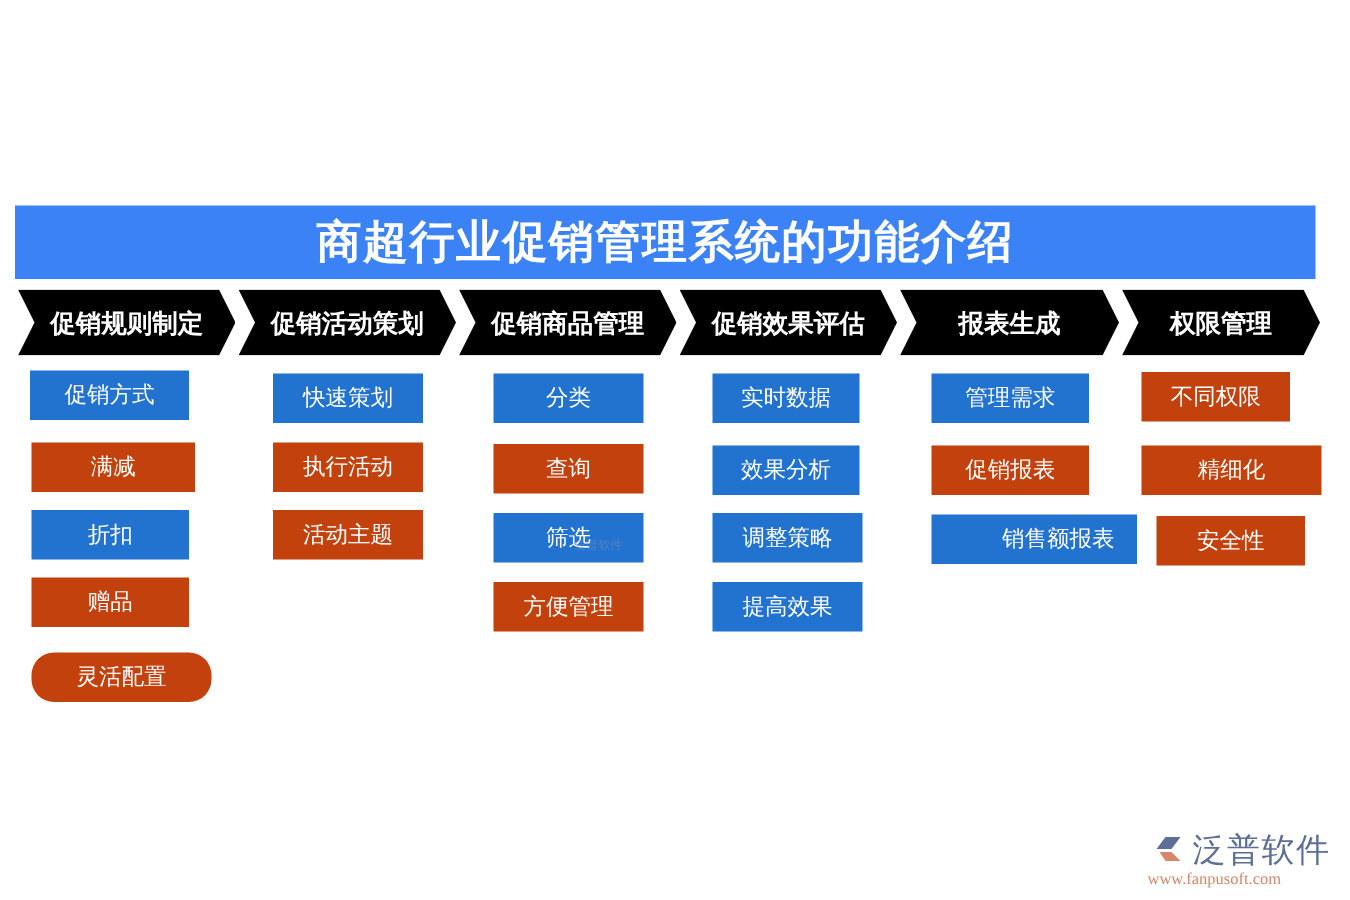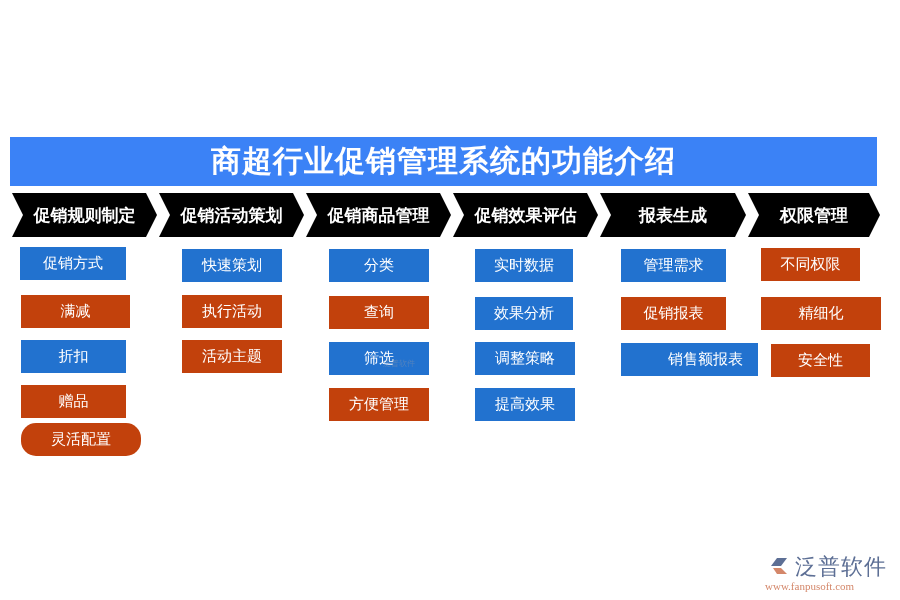--- a/index.html
+++ b/index.html
@@ -55,21 +55,21 @@
 <div class="chevron" style="left:159px;width:145px;">促销活动策划</div>
 <div class="chevron" style="left:306px;width:145px;">促销商品管理</div>
 <div class="chevron" style="left:453px;width:145px;">促销效果评估</div>
 <div class="chevron" style="left:600px;width:146px;">报表生成</div>
 <div class="chevron" style="left:748px;width:132px;">权限管理</div>
 
 <div class="box blue" style="left:20px;top:247px;width:106px;">促销方式</div>
 <div class="box teal" style="left:21px;top:295px;width:109px;">满减</div>
 <div class="box blue" style="left:21px;top:340px;width:105px;">折扣</div>
 <div class="box teal" style="left:21px;top:385px;width:105px;">赠品</div>
-<div class="box teal" style="left:21px;top:423px;width:120px;border-radius:15px;">灵活配置</div>
+<div class="box teal" style="left:21px;top:435px;width:120px;border-radius:15px;">灵活配置</div>
 
 <div class="box blue" style="left:182px;top:249px;width:100px;">快速策划</div>
 <div class="box teal" style="left:182px;top:295px;width:100px;">执行活动</div>
 <div class="box teal" style="left:182px;top:340px;width:100px;">活动主题</div>
 
 <div class="box blue" style="left:329px;top:249px;width:100px;">分类</div>
 <div class="box teal" style="left:329px;top:296px;width:100px;">查询</div>
 <div class="box blue" style="left:329px;top:342px;width:100px;">筛选</div>
 <div class="box teal" style="left:329px;top:388px;width:100px;">方便管理</div>
 

